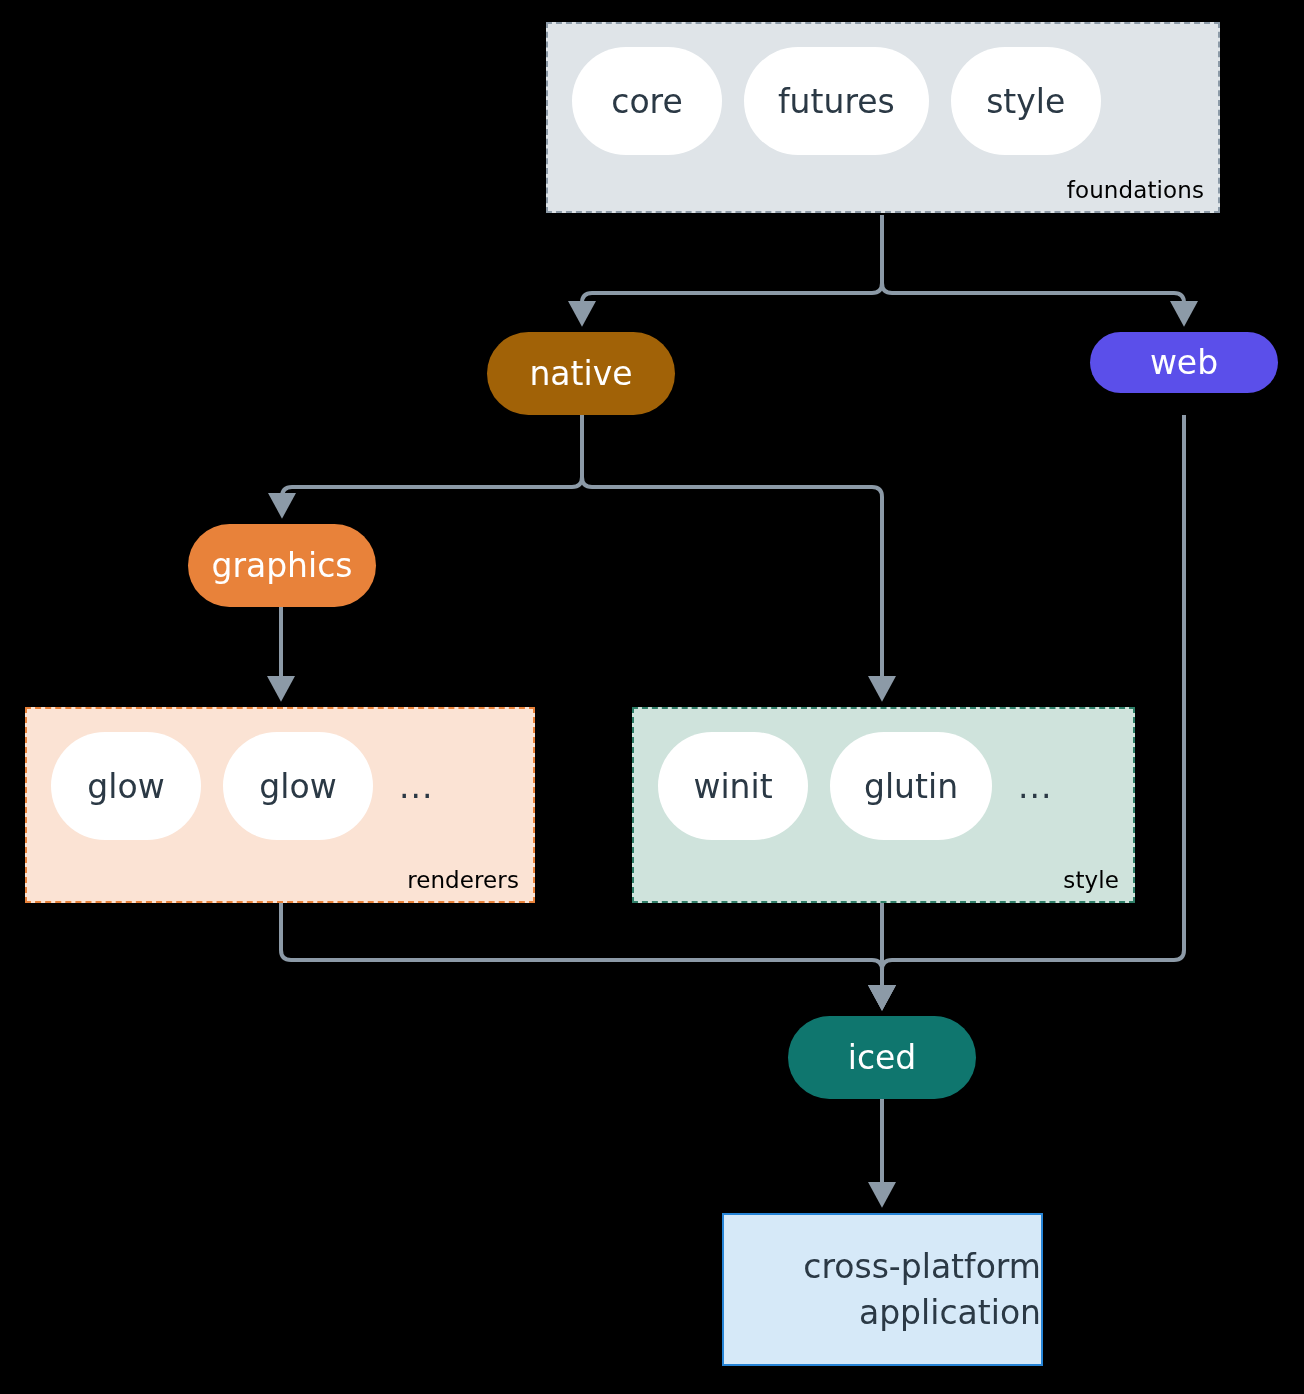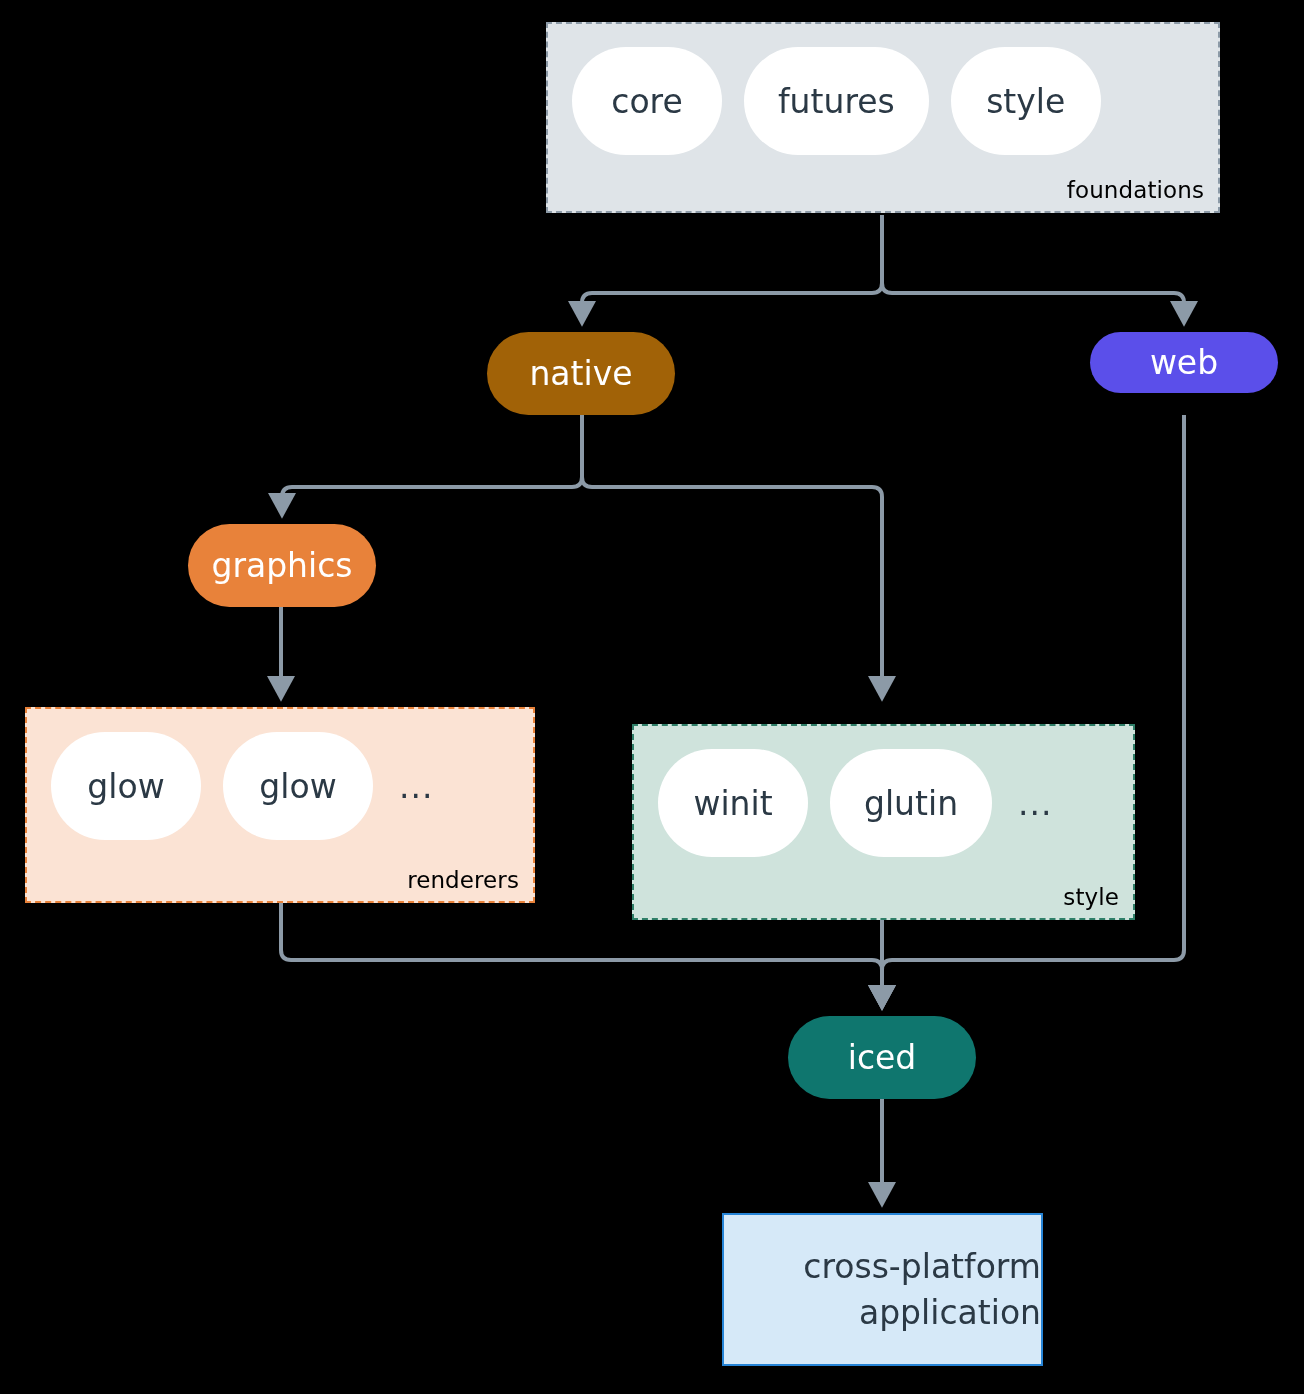--- a/index.html
+++ b/index.html
@@ -78,21 +78,21 @@
   #grp-renderers {
     left: 25px;
     top: 707px;
     width: 510px;
     height: 196px;
     background: #fbe3d4;
     border: 2px dashed #e8823a;
   }
   #grp-shells {
     left: 632px;
-    top: 724px;
+    top: 707px;
     width: 503px;
     height: 196px;
     background: #cfe3dc;
     border: 2px dashed #2f7f68;
   }
 
   
   .node {
     position: absolute;
     border-radius: 999px;

